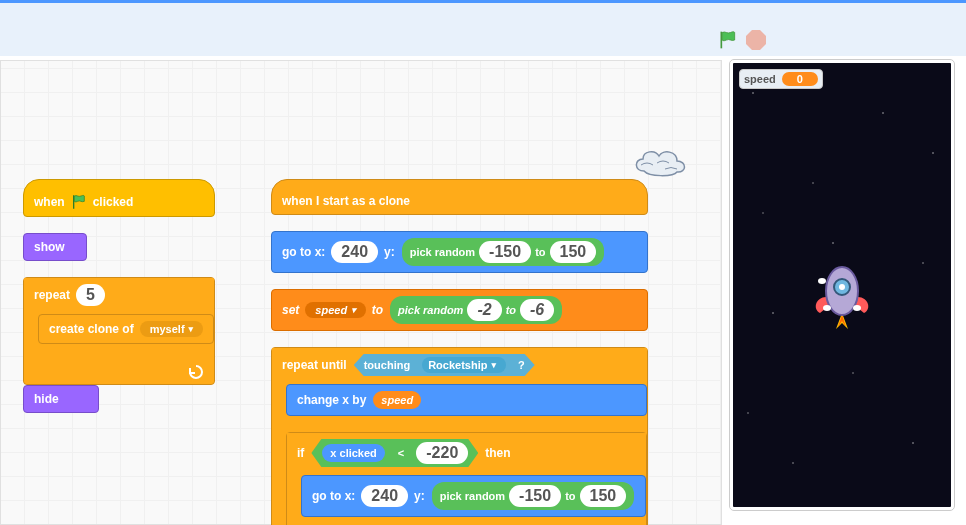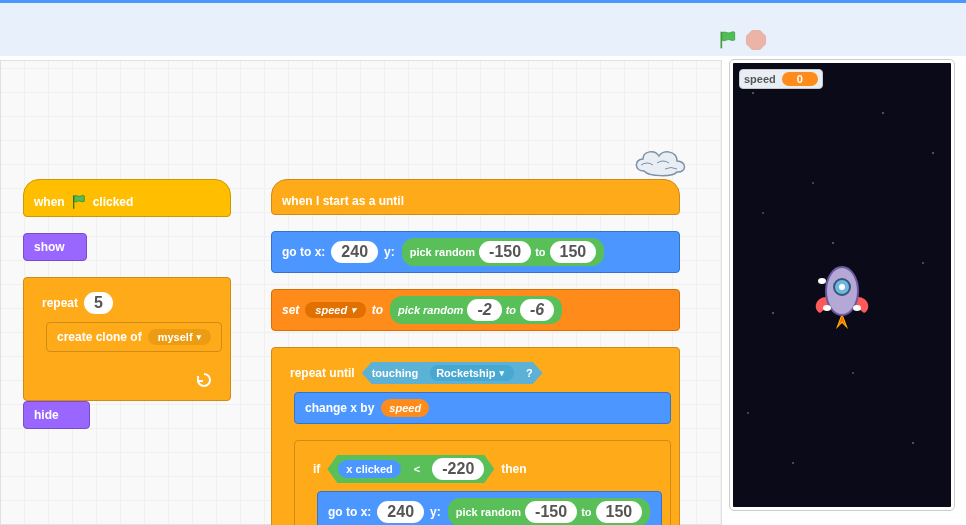--- a/index.html
+++ b/index.html
@@ -141,21 +141,21 @@
   .events { background: #ffbf00; border-color:#cc9900;}
   .looks  { background: #9966ff; border-color:#774dcb;}
   .control{ background: #ffab19; border-color:#cf8b17;}
   .motion { background: #4c97ff; border-color:#3373cc;}
   .data   { background: #ff8c1a; border-color:#db6e00;font-style:italic;}
   .operators{ background:#59c059; border-color:#389438;}
   .sensing { background:#5cb1d6; border-color:#2e8eb8;}
 
   .c-block {
     border-radius: 4px;
-    padding: 8px;
+    padding: 0;
     border: 1px solid #cf8b17;
   }
   .c-top {
     padding: 6px 10px;
     display: flex;
     align-items: center;
     gap: 6px;
   }
   .c-body {
     margin-left: 14px;
@@ -272,28 +272,28 @@
               </span>
           </div>
         </div>
         <div class="c-bottom control">
           <svg class="loop-arrow" width="18" height="16" viewBox="0 0 18 16">
               <path d="M2 8 A6 6 0 1 0 8 2" fill="none" stroke="#fff" stroke-width="2"></path>
               <path d="M2 4 L2 9 L7 9" fill="none" stroke="#fff" stroke-width="2"></path>
             </svg>
         </div>
       </div>
-      <div class="block looks" style="width:67px;">
+      <div class="block looks" style="width:76px;">
         <span>hide</span>
       </div>
     </div>
 
     <div class="stack" style="left:270px; top:118px;">
       <div class="block hat control" style="min-width:160px;">
-        <span>when I start as a until</span>
+        <span>when I start as a clone</span>
       </div>
 
       <div class="block motion">
         <span>go to x:</span>
         <span class="input-round">240</span>
         <span>y:</span>
         <span class="reporter operators nested">
           <span>pick random</span>
           <span class="input-round">-150</span>
           <span>to</span>

